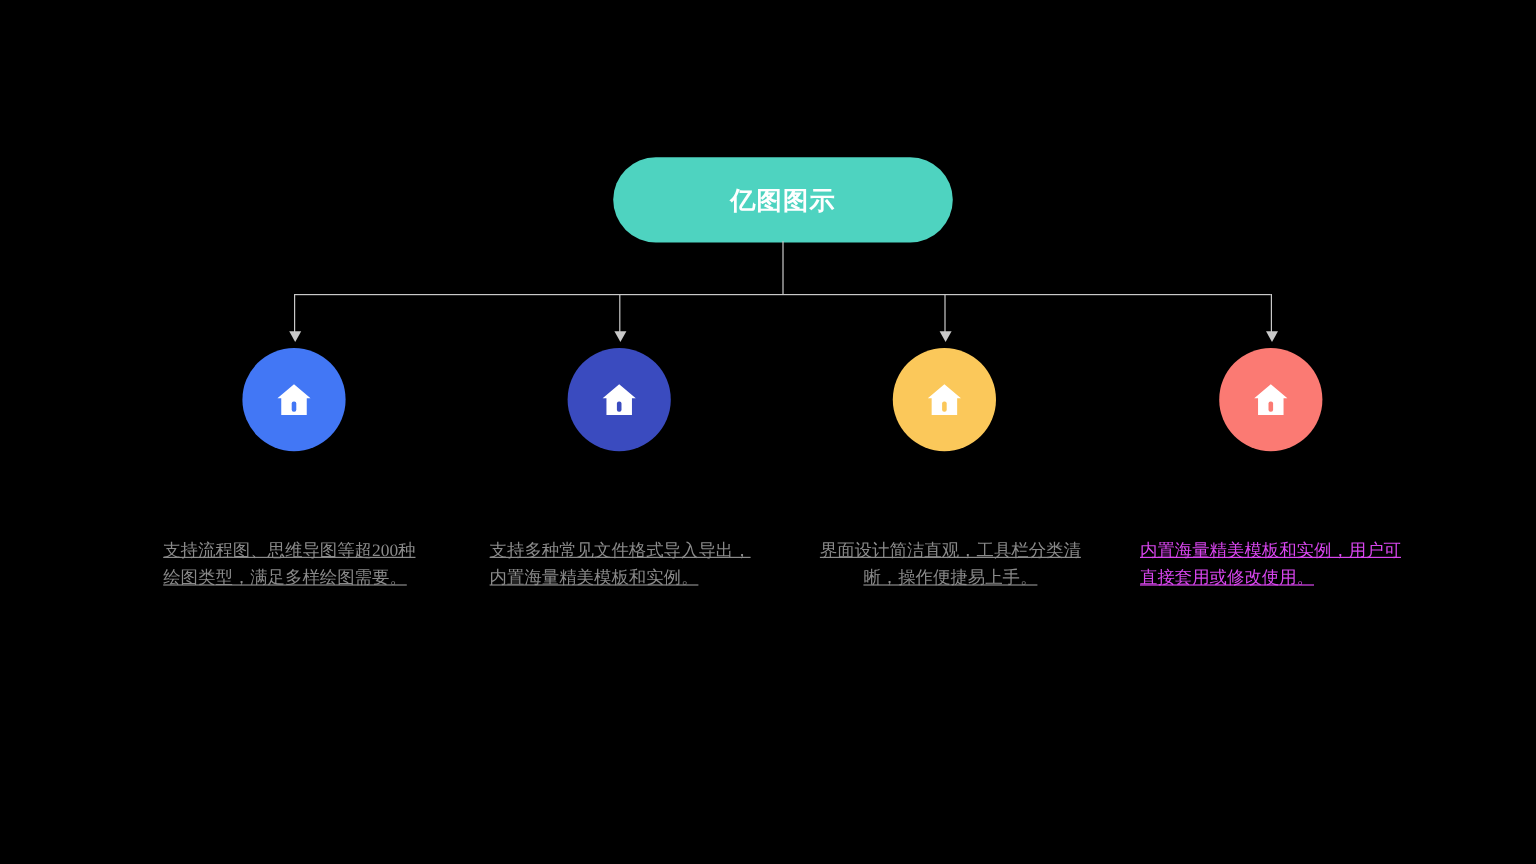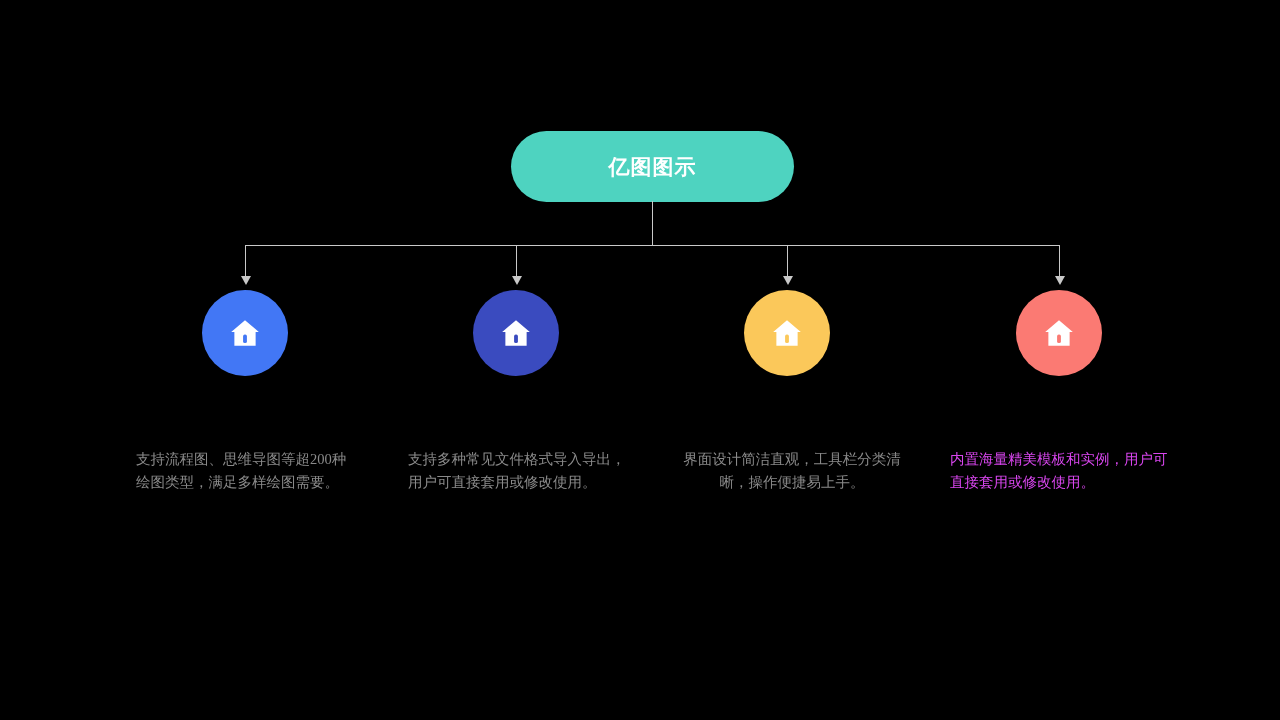--- a/index.html
+++ b/index.html
@@ -96,20 +96,21 @@
   }
   .branch-desc {
     position: absolute;
     top: 158px;
     width: 224px;
     color: #8a8a8a;
     font-size: 14.5px;
     line-height: 23px;
     text-align: left;
     font-family: "Liberation Serif", "DejaVu Serif", serif;
+    text-decoration: underline;
   }
 </style>
 </head>
 <body>
 
 <div id="canvas" style="background: rgb(0, 0, 0);">
 
   <div class="title-node" style="background: rgb(78, 211, 192);">
     <span class="title-text" style="color: rgb(255, 255, 255);">亿图图示</span>
   </div>
@@ -139,21 +140,21 @@
     <div class="branch-desc" style="color: rgb(138, 138, 138);">支持流程图、思维导图等超200种绘图类型，满足多样绘图需要。</div>
   </div>
 
   <div class="branch" style="left:396px;">
     <div class="branch-circle" id="circle-2" style="left: 65px; background: rgb(58, 75, 191);">
       <svg class="house-icon" viewBox="0 0 32 32">
         <path d="M16 4 L29 15 L26 15 L26 28 L6 28 L6 15 L3 15 Z" fill="#ffffff"></path>
         <rect id="door-2" x="14.2" y="17.5" width="3.6" height="8" rx="1.6" fill="#3a4bbf"></rect>
       </svg>
     </div>
-    <div class="branch-desc" style="color: rgb(138, 138, 138);">支持多种常见文件格式导入导出，用户可直接套用或修改使用。</div>
+    <div class="branch-desc" style="color: rgb(138, 138, 138);">支持多种常见文件格式导入导出，内置海量精美模板和实例。</div>
   </div>
 
   <div class="branch" style="left:668px;">
     <div class="branch-circle" id="circle-3" style="left: 64px; background: rgb(251, 200, 90);">
       <svg class="house-icon" viewBox="0 0 32 32">
         <path d="M16 4 L29 15 L26 15 L26 28 L6 28 L6 15 L3 15 Z" fill="#ffffff"></path>
         <rect id="door-3" x="14.2" y="17.5" width="3.6" height="8" rx="1.6" fill="#fbc85a"></rect>
       </svg>
     </div>
     <div class="branch-desc" style="color: rgb(138, 138, 138); text-align: center;">界面设计简洁直观，工具栏分类清晰，操作便捷易上手。</div>

